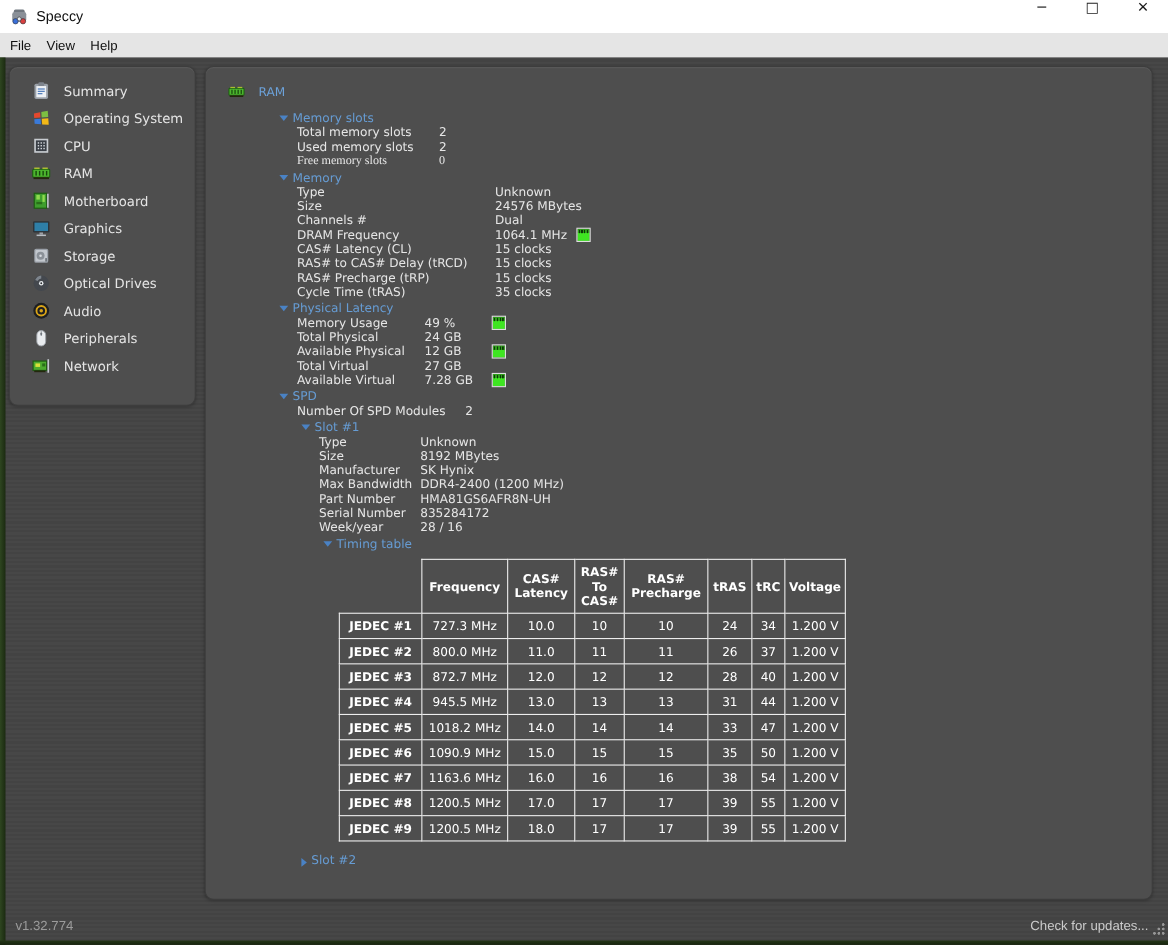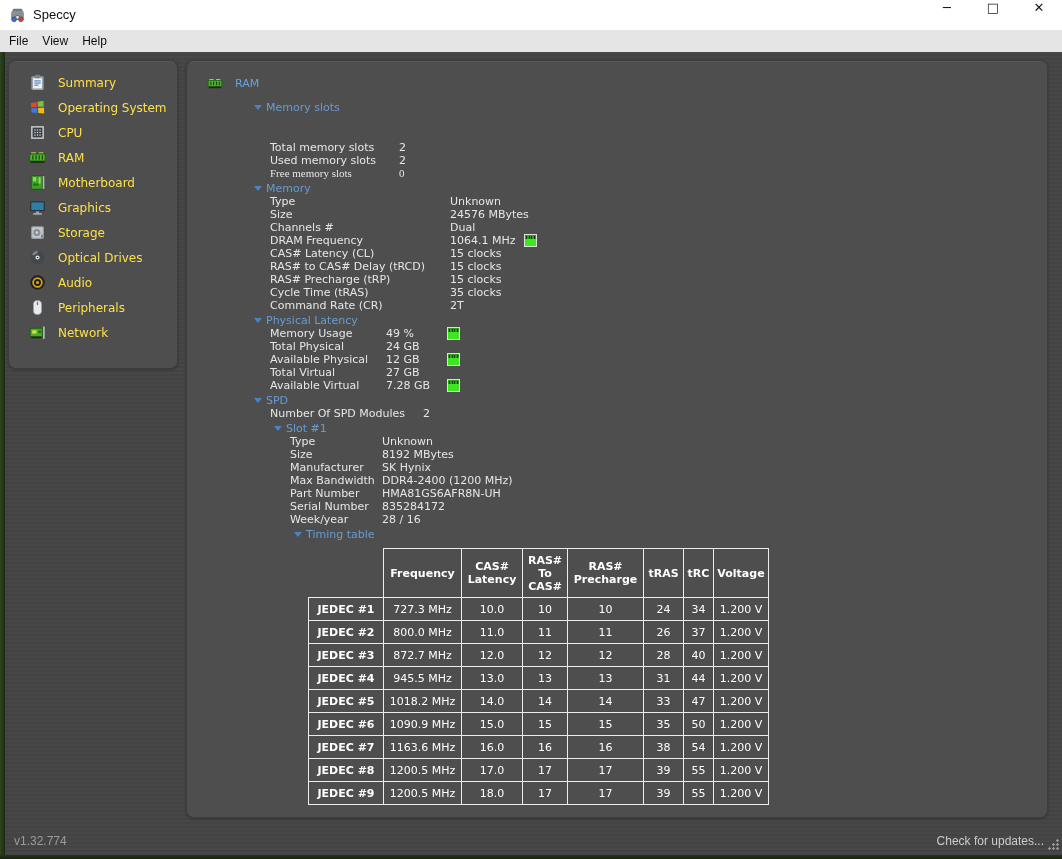--- a/index.html
+++ b/index.html
@@ -26,21 +26,21 @@
                background:linear-gradient(180deg,#243618 0%,#16230d 100%); }
 
   .panel { position:absolute; background:#4e4e4e; border:1px solid #3d3d3d; border-radius:8px;
            box-shadow:inset 0 1px 0 rgba(255,255,255,0.06), 0 1px 3px rgba(0,0,0,0.25); box-sizing:border-box; }
 
   
   .sidebar-panel { left:8px; top:8px; width:170px; height:309px; padding-top:9px; }
   .side-item { display:flex; align-items:center; height:25px; padding-left:20px; cursor:default; }
   .side-icon { width:17px; height:17px; margin-right:12px; flex:none; }
   .side-icon svg { width:100%; height:100%; }
-  .side-label { font-size:12px; color:#fde047; }
+  .side-label { font-size:12px; color:#e5e5e5; }
 
   
   .content-panel { left:186px; top:8px; width:862px; height:758px; padding:14px 0 0 17px; overflow:hidden; }
   .page-header { display:flex; align-items:center; height:16px; margin-bottom:9px; }
   .page-header .ph-icon { width:22px; height:15px; margin-right:9px; }
   .page-header .ph-icon svg { width:100%; height:100%; }
   .page-title { font-size:11px; color:#6ca2da; }
 
   #tree { font-size:11px; color:#e6e6e6; }
   .grp-header { display:flex; align-items:center; height:14px; margin-top:1px; cursor:default; }
@@ -243,21 +243,21 @@
             </g>
             <rect x="1.4" y="11.4" width="13.2" height="1.6" fill="#24280e"></rect>
           </svg></span>
       <span class="page-title">RAM</span>
     </div>
     <div id="tree">
         <div class="grp-header" style="padding-left: 50px;">
           <span class="arrow down"></span>
           <span class="grp-label">Memory slots</span>
         </div>
-        <div class="t-row" style="padding-left: 66px; margin-top: 27px;">
+        <div class="t-row" style="padding-left: 66px;">
           <span class="t-label" style="width: 129px;">Total memory slots</span>
           <span class="t-value">2</span>
         </div>
         <div class="t-row" style="padding-left: 66px;">
           <span class="t-label" style="width: 129px;">Used memory slots</span>
           <span class="t-value">2</span>
         </div>
         <div class="t-row" style="padding-left: 66px; font-family: Liberation Serif, serif;">
           <span class="t-label" style="width: 129px;">Free memory slots</span>
           <span class="t-value">0</span>
@@ -291,24 +291,20 @@
           <span class="t-label" style="width: 180px;">RAS# to CAS# Delay (tRCD)</span>
           <span class="t-value">15 clocks</span>
         </div>
         <div class="t-row" style="padding-left: 66px;">
           <span class="t-label" style="width: 180px;">RAS# Precharge (tRP)</span>
           <span class="t-value">15 clocks</span>
         </div>
         <div class="t-row" style="padding-left: 66px;">
           <span class="t-label" style="width: 180px;">Cycle Time (tRAS)</span>
           <span class="t-value">35 clocks</span>
-        </div>
-        <div class="t-row" style="padding-left: 66px;">
-          <span class="t-label" style="width: 180px;">Command Rate (CR)</span>
-          <span class="t-value">2T</span>
         </div>
         <div class="grp-header" style="padding-left: 50px;">
           <span class="arrow down"></span>
           <span class="grp-label">Physical Latency</span>
         </div>
         <div class="t-row" style="padding-left: 66px;">
           <span class="t-label" style="width: 116px;">Memory Usage</span>
           <span class="t-value" style="width: 53px;">49 %</span>
           <span class="indicator"></span>
         </div>

